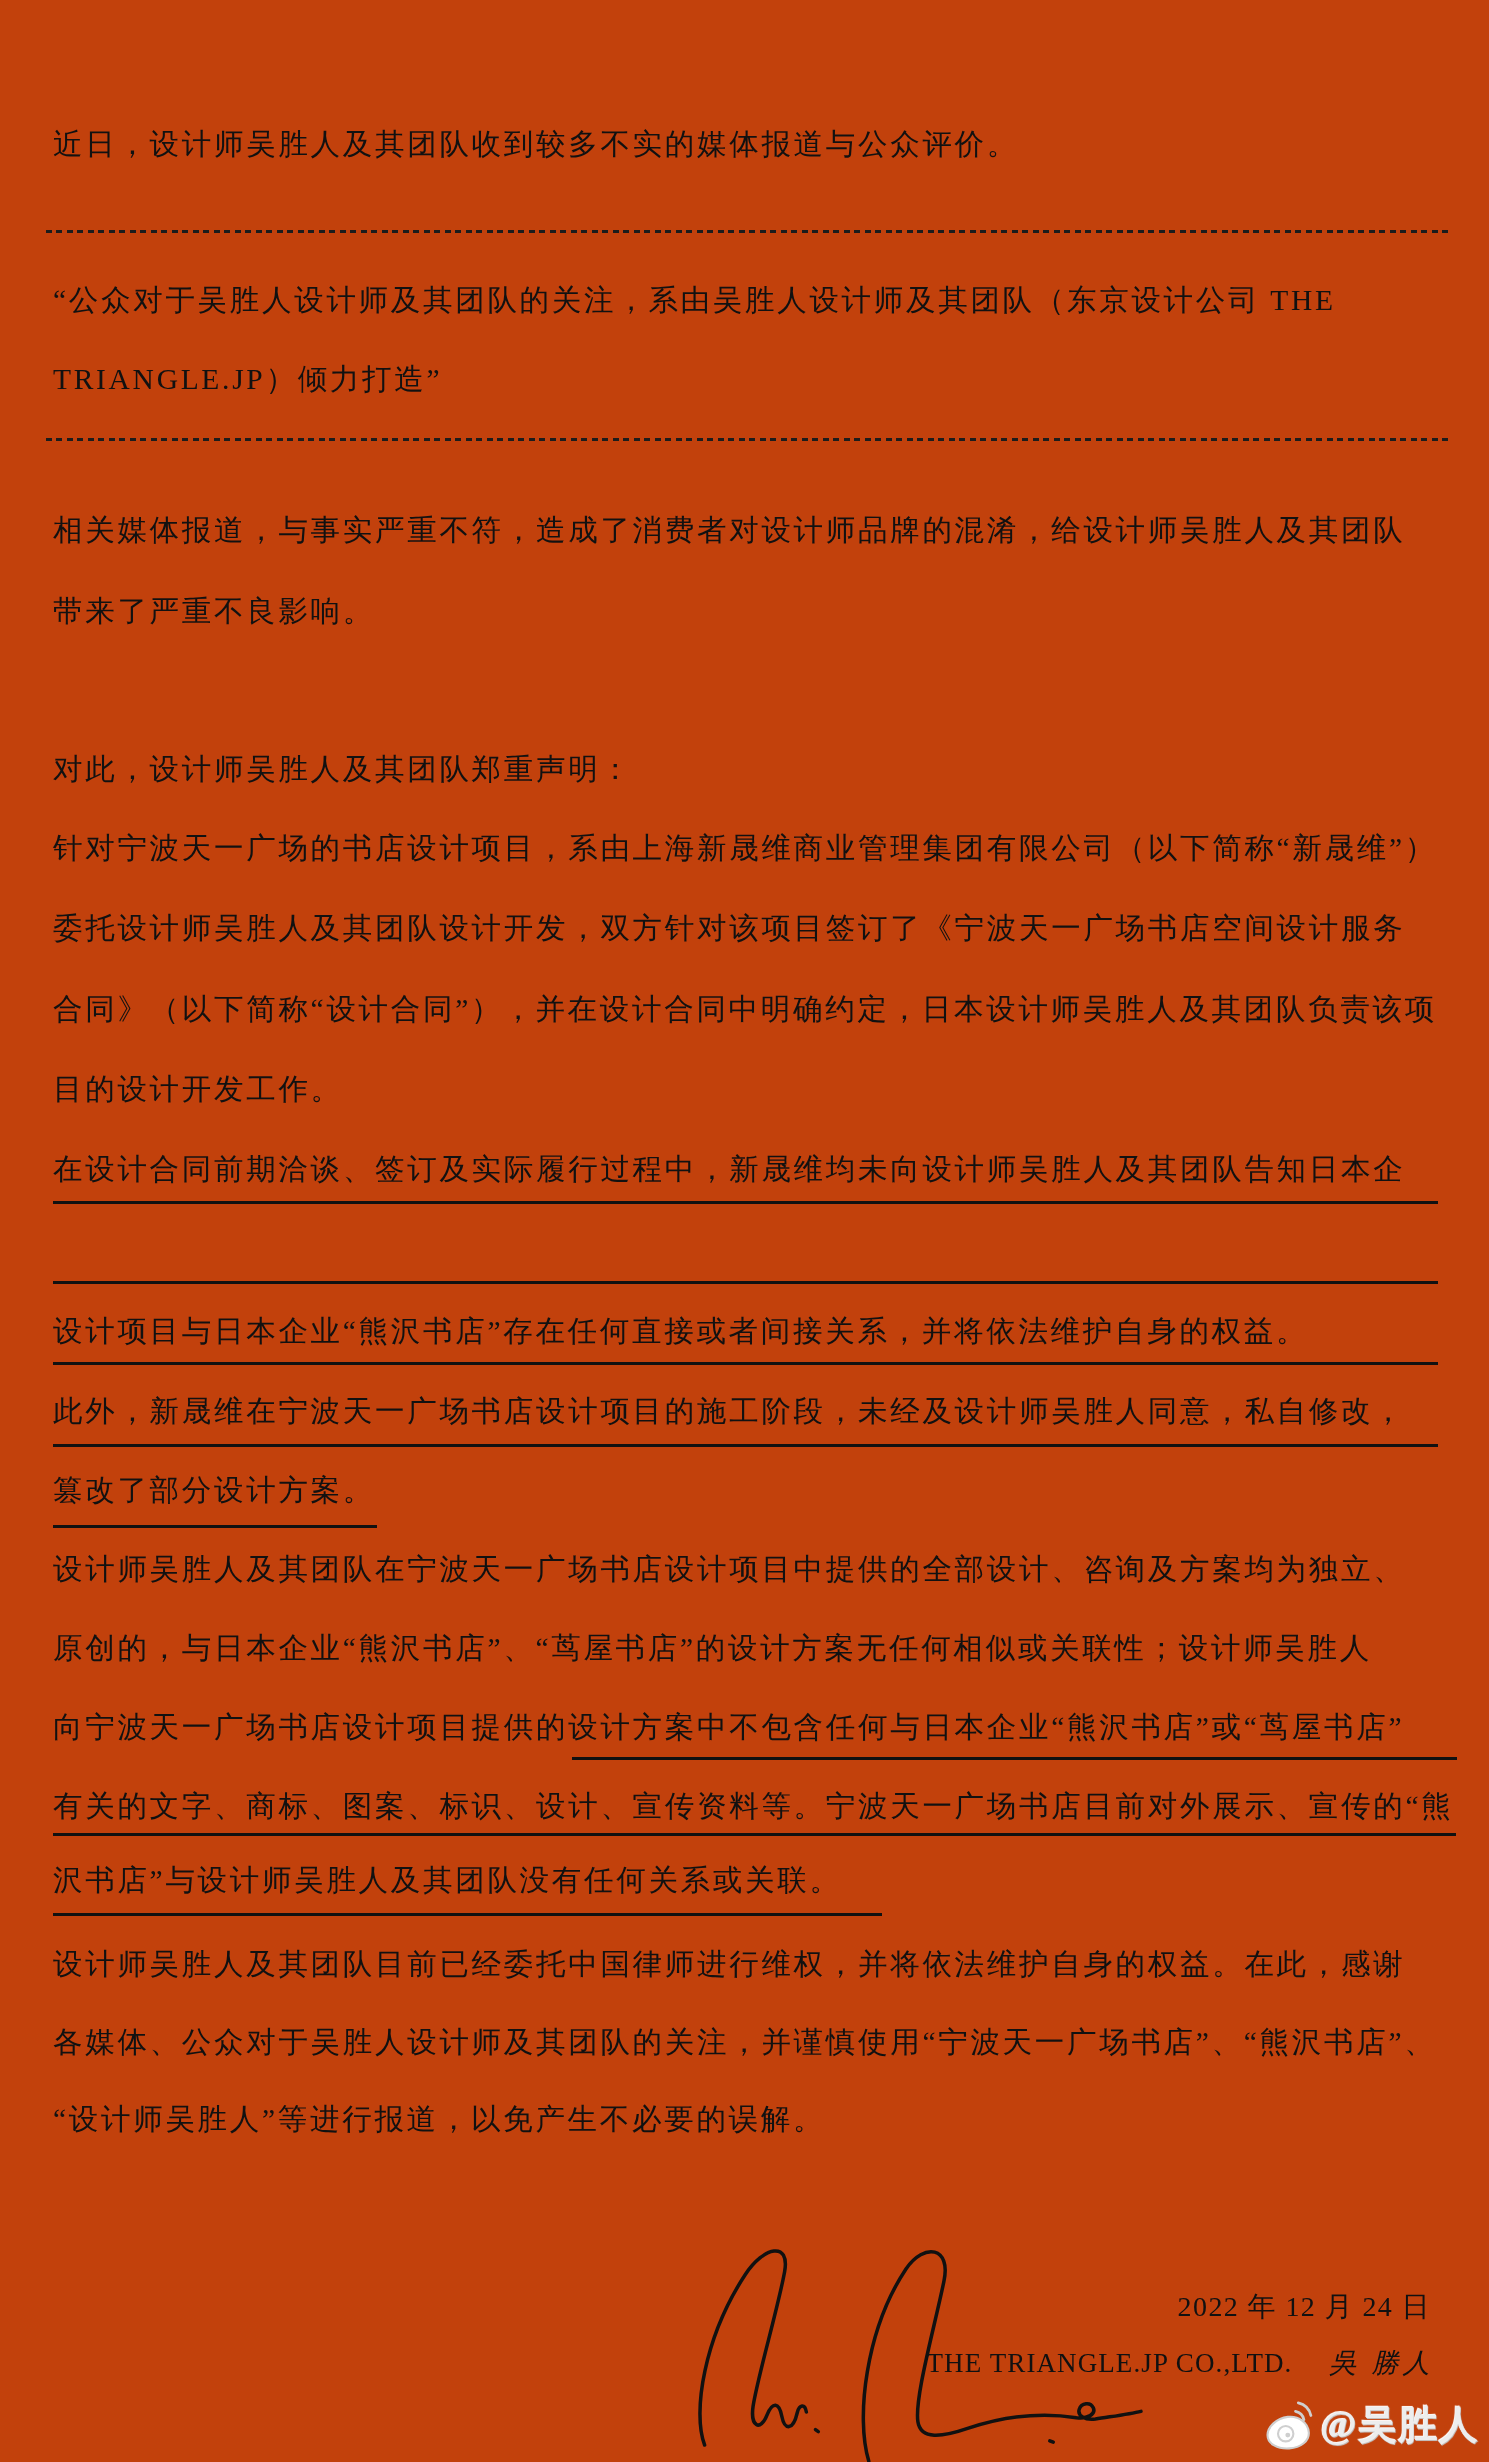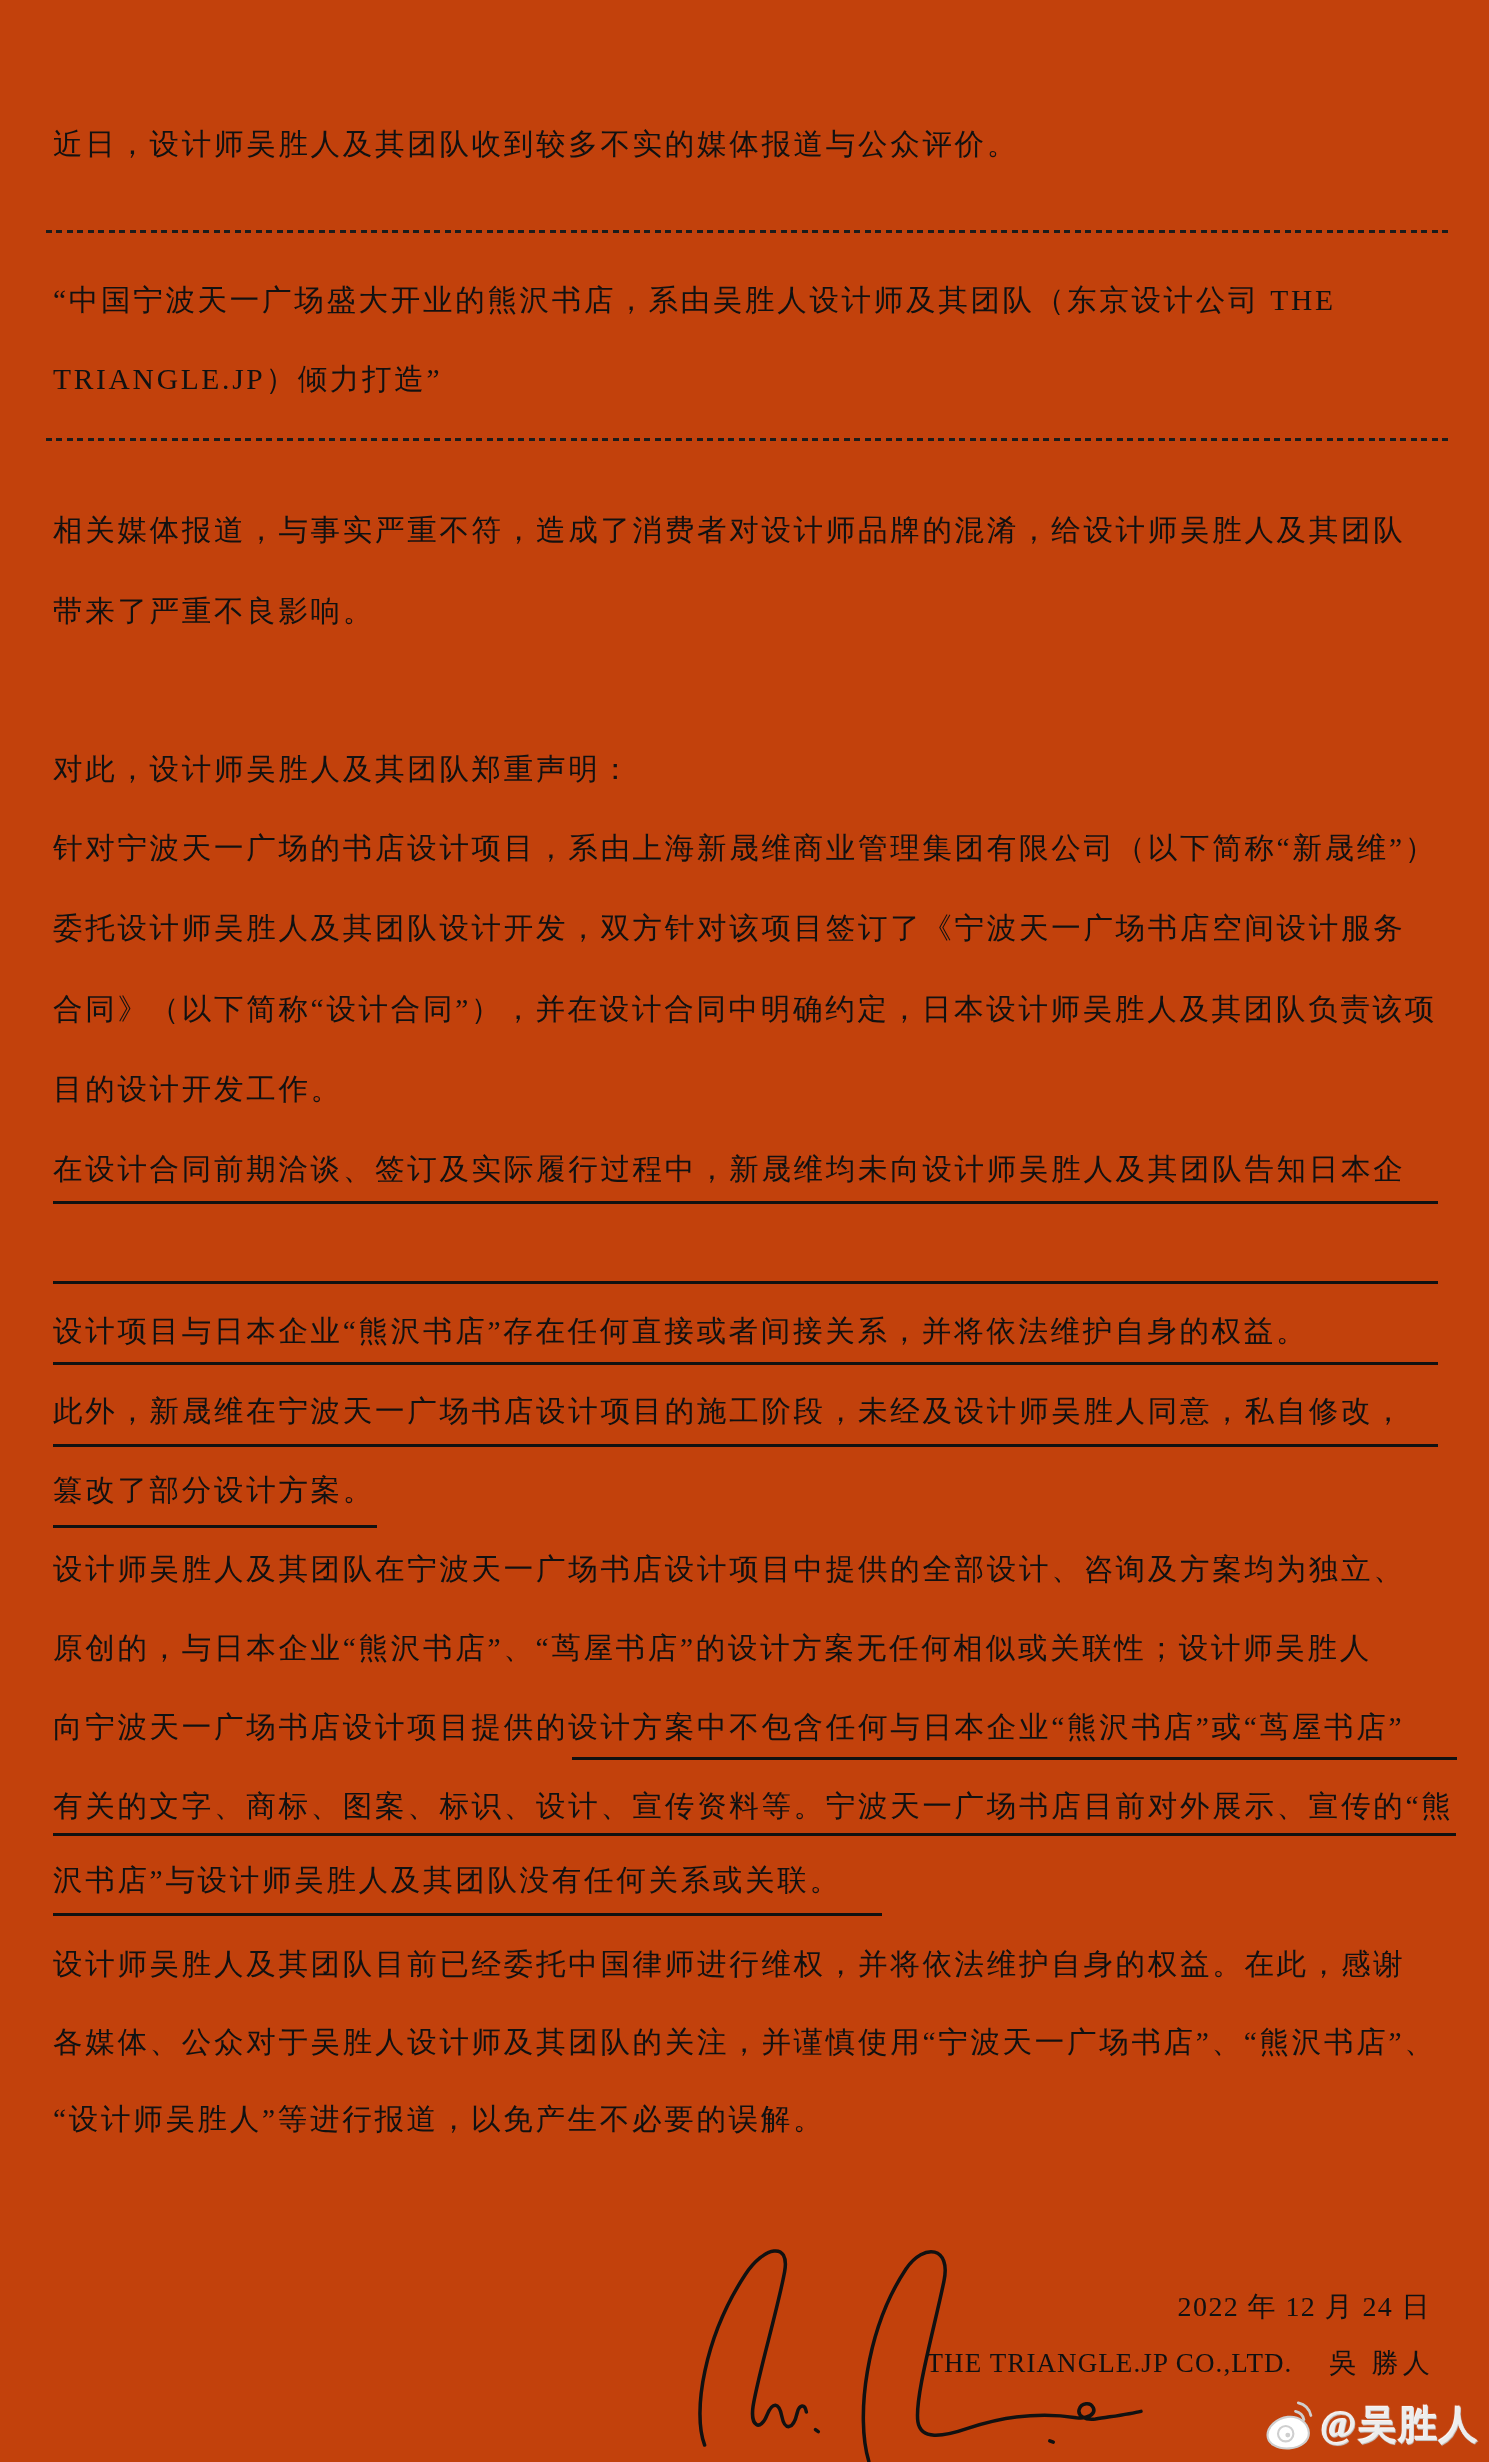--- a/index.html
+++ b/index.html
@@ -36,21 +36,21 @@
     position:absolute;
     font-size:28px;
     letter-spacing:1.4px;
     white-space:nowrap;
     color:#111111;
   }
   #company{
     font-size:27px;
     letter-spacing:1.1px;
   }
-  #company .signer{margin-left:37px;letter-spacing:4.2px;}
+  #company .signer{margin-left:37px;letter-spacing:4.2px;font-style:italic;}
   #watermark{
     position:absolute;
     right:9.8px;
     top:2398px;
     display:flex;
     align-items:flex-end;
     gap:7px;
     color:#ededed;
     font-size:39px;
     font-weight:bold;
@@ -62,21 +62,21 @@
 </style>
 </head>
 <body>
 
 <div id="page">
 
   <div class="tl" style="top:125px">近日，设计师吴胜人及其团队收到较多不实的媒体报道与公众评价。</div>
 
   <div class="dash" style="top:230px"></div>
 
-  <div class="tl" style="top:281px">“中国宁波天一广场盛大开业的熊沢书店，系由吴胜人设计师及其团队（东京设计公司 THE</div>
+  <div class="tl" style="top:281px">“公众对于吴胜人设计师及其团队的关注，系由吴胜人设计师及其团队（东京设计公司 THE</div>
   <div class="tl" style="top:360px">TRIANGLE.JP）倾力打造”</div>
 
   <div class="dash" style="top:438px"></div>
 
   <div class="tl" style="top:511px">相关媒体报道，与事实严重不符，造成了消费者对设计师品牌的混淆，给设计师吴胜人及其团队</div>
   <div class="tl" style="top:592px">带来了严重不良影响。</div>
   <div class="tl" style="top:750px">对此，设计师吴胜人及其团队郑重声明：</div>
   <div class="tl" style="top:829px">针对宁波天一广场的书店设计项目，系由上海新晟维商业管理集团有限公司（以下简称“新晟维”）</div>
   <div class="tl" style="top:909px">委托设计师吴胜人及其团队设计开发，双方针对该项目签订了《宁波天一广场书店空间设计服务</div>
   <div class="tl" style="top:990px">合同》（以下简称“设计合同”），并在设计合同中明确约定，日本设计师吴胜人及其团队负责该项</div>

